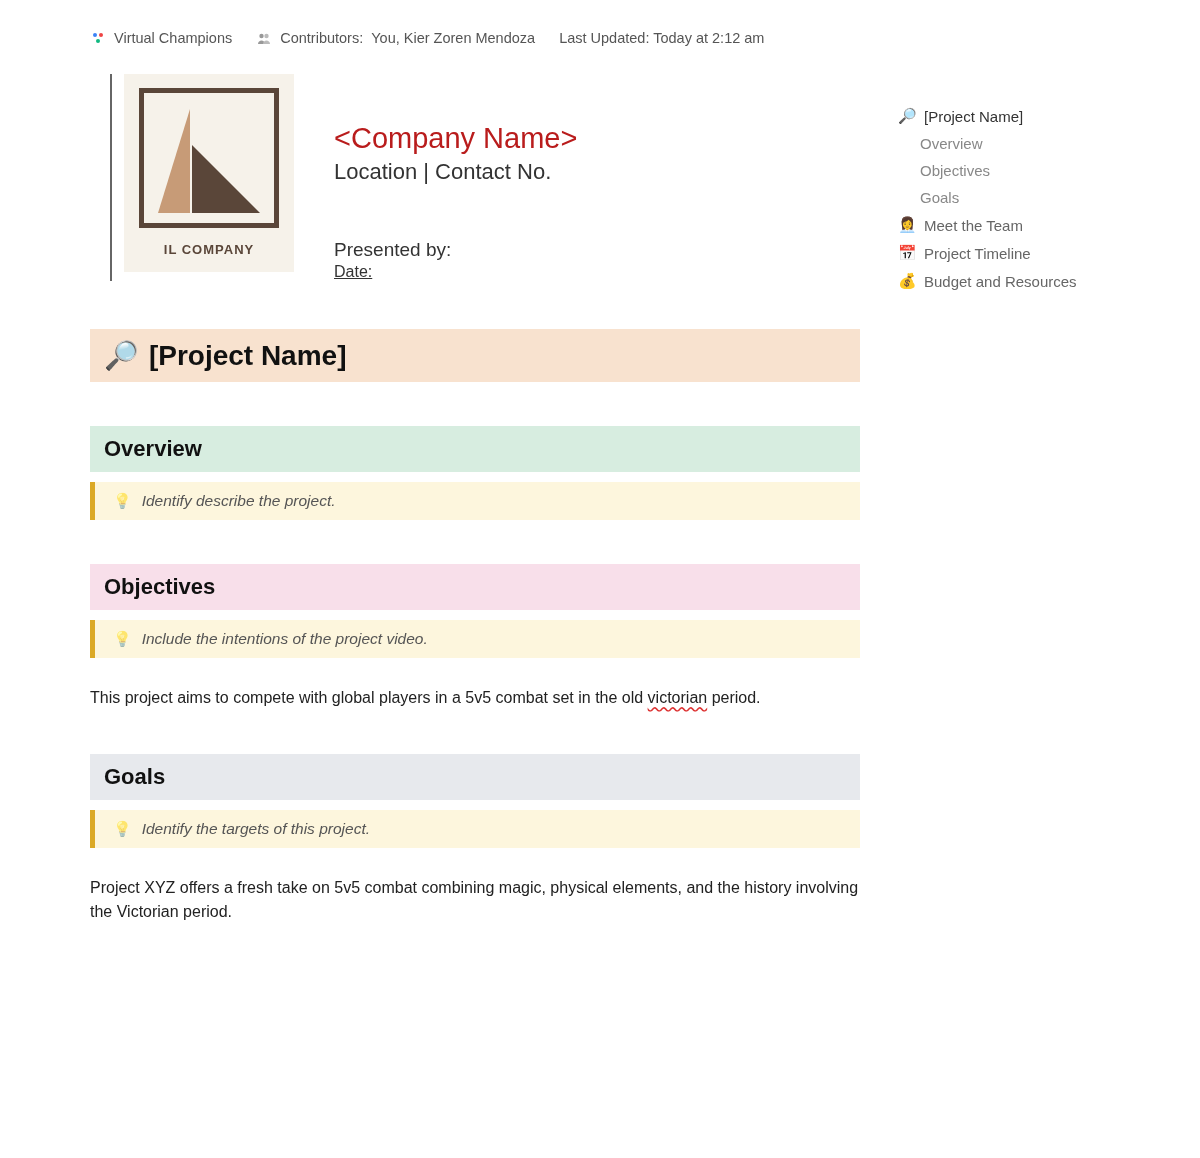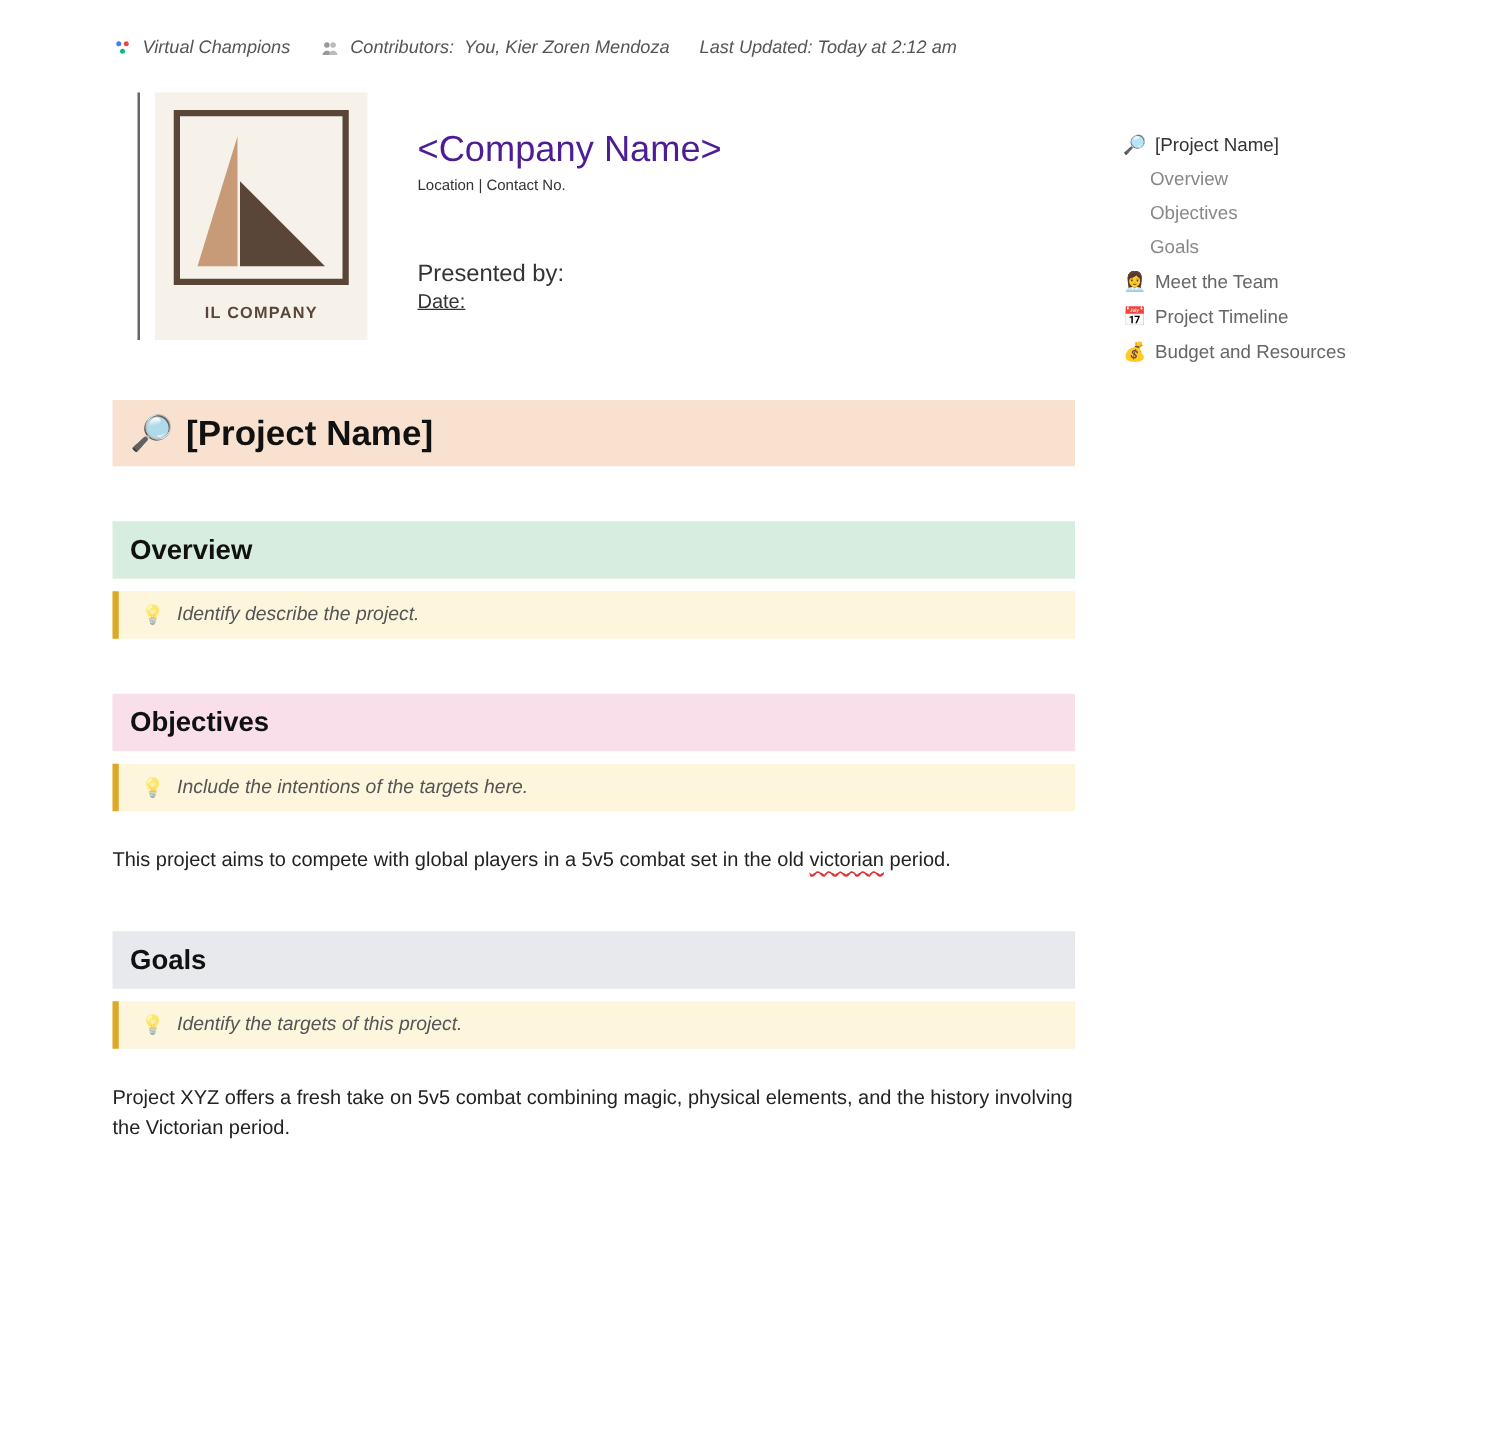--- a/index.html
+++ b/index.html
@@ -34,21 +34,21 @@
     margin-bottom: 18px;
   }
   .meta-row {
     display: flex;
     align-items: center;
     gap: 24px;
     font-size: 14.5px;
     color: #555;
     margin-bottom: 28px;
   }
-  .meta-item { display: flex; align-items: center; gap: 8px; font-style: italic; }
+  .meta-item { display: flex; align-items: center; gap: 8px; }
   .meta-icon { width: 16px; height: 16px; display:inline-flex; align-items:center; justify-content:center; }
   .company-block {
     display: flex;
     gap: 40px;
     border-left: 2px solid #666;
     padding-left: 12px;
     margin-left: 20px;
     margin-bottom: 48px;
   }
   .logo-frame {
@@ -70,25 +70,25 @@
   .logo-name {
     font-size: 13px;
     letter-spacing: 1px;
     color: #5a4639;
     margin-top: 14px;
     font-weight: 600;
   }
   .company-text h2 {
     font-size: 29px;
     font-weight: 500;
-    color: #4c1d95;
-    margin-top: 30px;
+    color: #b91c1c;
+    margin-top: 48px;
   }
   .company-text .sub {
-    font-size: 12px;
+    font-size: 22px;
     color: #333;
     margin-top: 4px;
   }
   .company-text .pres {
     font-size: 19px;
     color: #333;
     margin-top: 54px;
   }
   .company-text .date {
     font-size: 16px;
@@ -234,21 +234,21 @@
     <div class="hint">
       <span class="bulb">💡</span>
       <span>Identify describe the project.</span>
     </div>
 
     <div class="banner banner-pink">
       <h3>Objectives</h3>
     </div>
     <div class="hint">
       <span class="bulb">💡</span>
-      <span>Include the intentions of the targets here.</span>
+      <span>Include the intentions of the project video.</span>
     </div>
     <p class="body-text">
       <span>This project aims to compete with global players in a 5v5 combat set in the old </span><span class="spellerr">victorian</span><span> period.</span>
     </p>
 
     <div class="banner banner-grey">
       <h3>Goals</h3>
     </div>
     <div class="hint">
       <span class="bulb">💡</span>

